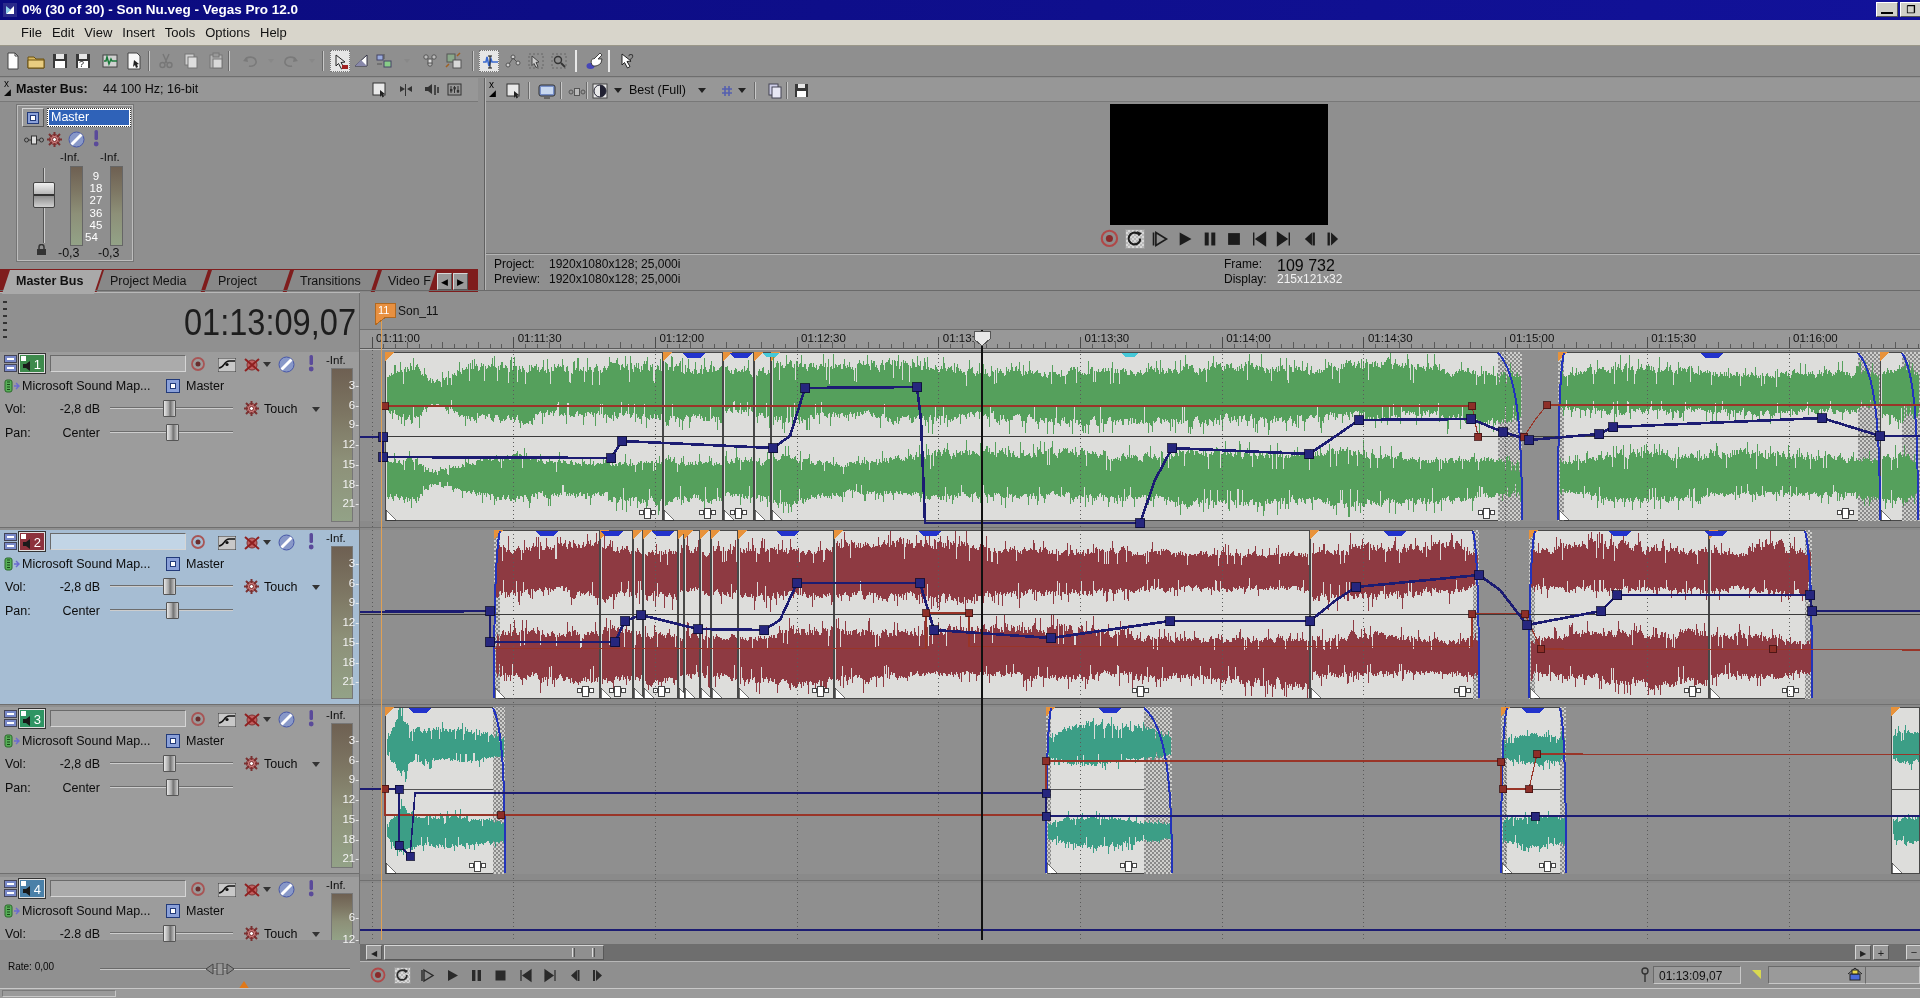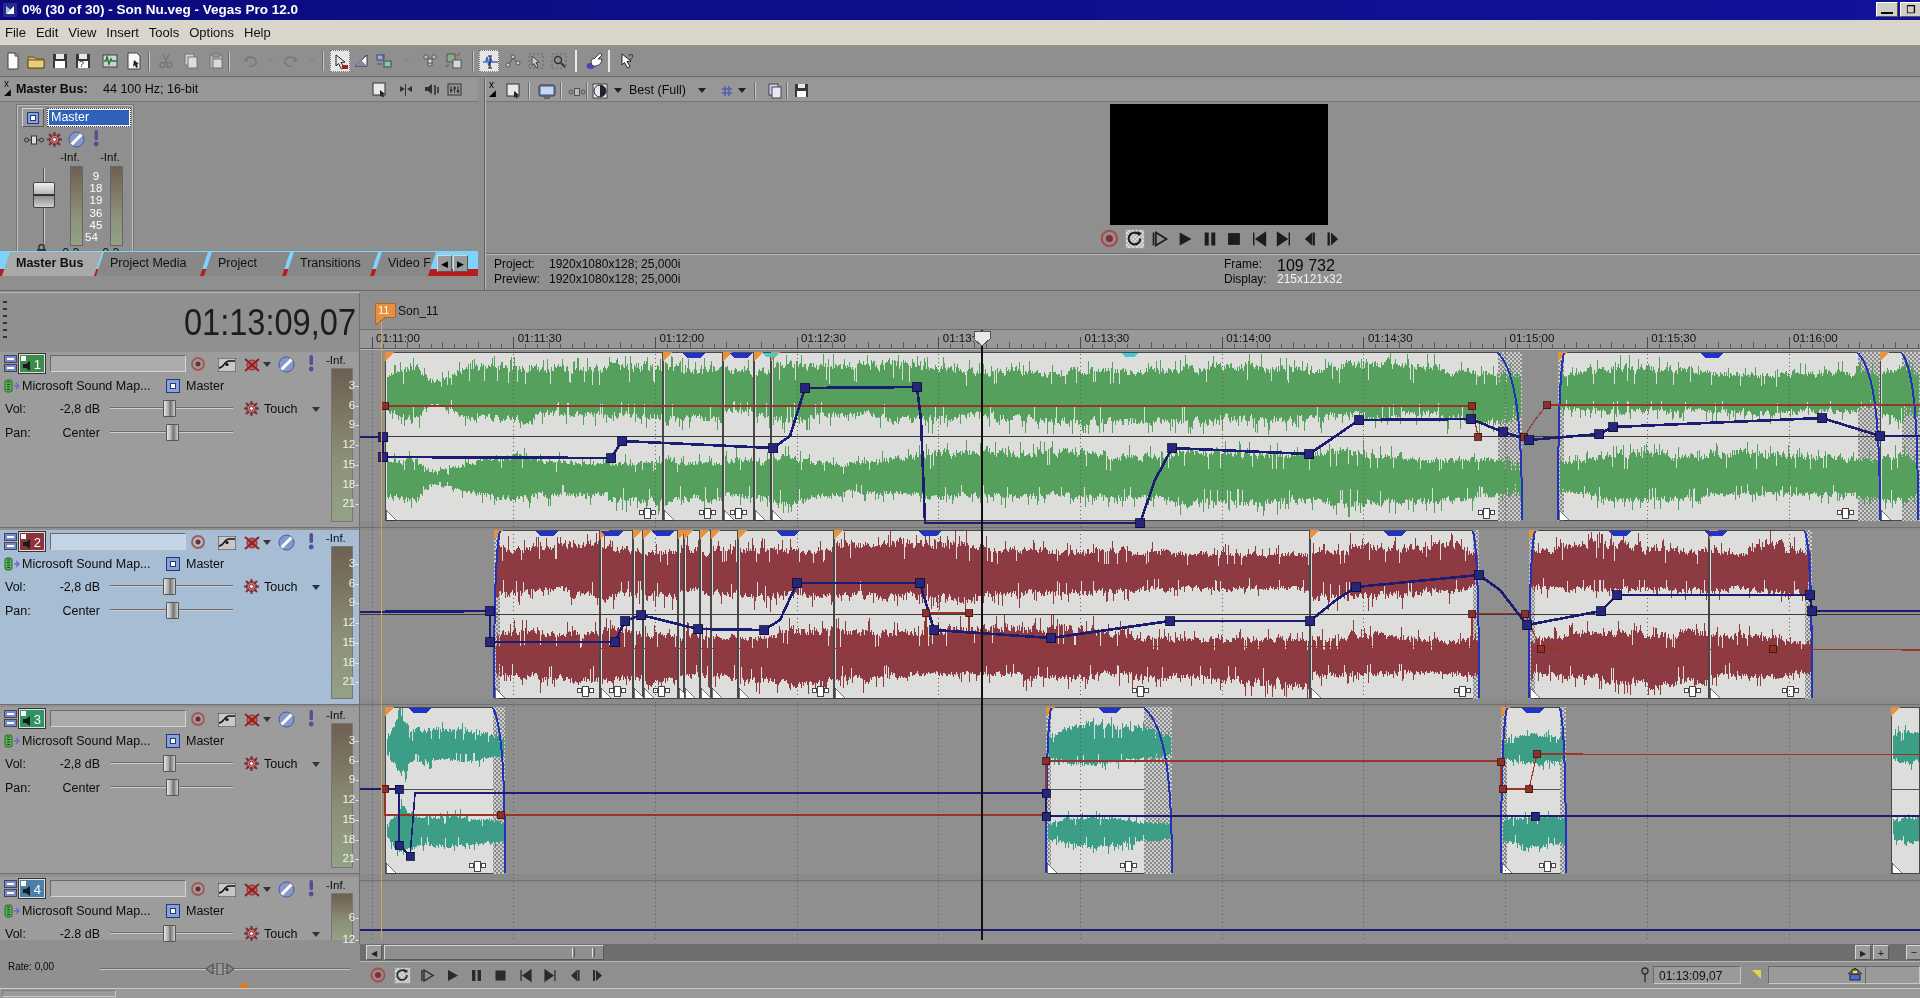--- a/index.html
+++ b/index.html
@@ -1,28 +1,28 @@
 <!DOCTYPE html>
 <html><head><meta charset="utf-8"><style>
 *{margin:0;padding:0;box-sizing:border-box}
 html,body{width:1920px;height:998px;overflow:hidden;font-family:"Liberation Sans",sans-serif;background:#8f8f8f}
 .abs{position:absolute}
 .titlebar{left:0;top:0;width:1920px;height:20px;background:linear-gradient(90deg,#0b0b7e,#12129a);color:#fff;font-weight:bold;font-size:13.5px}
 .menubar{left:0;top:20px;width:1920px;height:26px;background:#d8d5cb;border-bottom:1px solid #9a9789;color:#111;font-size:13px}
-.menubar{padding-left:0}.menubar span{display:inline-block;padding:5px 5px 0 5px}
+.menubar{padding-left:16px}.menubar span{display:inline-block;padding:5px 5px 0 5px}
 .toolbar{left:0;top:46px;width:1920px;height:31px;background:#8f8f8f;border-bottom:1px solid #6e6e6e}
 .winbtn{position:absolute;top:2px;width:22px;height:15px;background:#cfcfc8;border:1px solid #fff;border-right-color:#555;border-bottom-color:#555;color:#000;font-size:10px;text-align:center;line-height:13px}
 .hdrbar{height:24px;background:#979797;border-bottom:1px solid #787878;font-size:12.5px;color:#0a0a0a}
 .sunken{background:#888;border:1px solid #6a6a6a;border-bottom-color:#c8c8c8;border-right-color:#c8c8c8}
 .raised{border:1px solid #d6d6d6;border-bottom-color:#585858;border-right-color:#585858}
 .etched{border:1px solid #757575;box-shadow:inset 0 0 0 1px #bdbdbd}
 .thdr{position:absolute;left:0;width:359px;font-size:12px;color:#0c0c0c}
 .meter{position:absolute;width:22px;background:linear-gradient(#6e6052,#7d7663 30%,#8d9078 60%,#93a287)}
 .mnum{position:absolute;right:3px;width:100%;text-align:right;color:#f2f2f2;font-size:11.5px}
-.tabs{position:absolute;top:251px;left:0;width:478px;height:25px;background:#7dd3fc;border-bottom:7px solid #b91c1c}
+.tabs{position:absolute;top:269px;left:0;width:478px;height:25px;background:#7f1d1d;border-bottom:2px solid #b91c1c}
 .tab{position:absolute;top:1px;height:24px;padding:4px 0 0 14px;font-size:12.5px;color:#111;background:#888;clip-path:polygon(8px 0,100% 0,calc(100% - 8px) 100%,0 100%);white-space:nowrap;overflow:hidden}
 .tab.act{background:#a9a9a9;font-weight:bold;z-index:2}
 .vol-sl{position:absolute;height:2px;border-top:1px solid #6d6d6d;border-bottom:1px solid #cdcdcd}
 .thumb{position:absolute;width:13px;height:17px;background:linear-gradient(90deg,#e8e8e8,#9f9f9f 45%,#6f6f6f 55%,#cfcfcf);border:1px solid #555;border-radius:1px}
 .tcbox{position:absolute;font-size:12px;color:#111}
 </style></head><body>
 <div class="titlebar abs">
     <svg class="abs" style="left:3px;top:3px" width="14" height="14" viewBox="0 0 14 14">
       <rect x="0" y="0" width="14" height="14" fill="#2a2a8a"></rect>
       <path d="M3 11L11 3v8Z" fill="#fff"></path>
@@ -261,21 +261,21 @@
     <div class="abs" style="left:60px;top:73px;font-size:11.5px;color:#111">-Inf.</div>
     <div class="abs" style="left:100px;top:73px;font-size:11.5px;color:#111">-Inf.</div>
     <div class="abs" style="left:43px;top:90px;width:2px;height:75px;background:#555;border-right:1px solid #ccc"></div>
     <div class="abs" style="left:33px;top:104px;width:22px;height:26px;background:linear-gradient(#f0f0f0,#b8b8b8 45%,#888 50%,#d0d0d0);border:1px solid #444;border-radius:2px">
       <div style="margin-top:11px;height:2px;background:#333"></div>
     </div>
     <div class="meter" style="left:70px;top:88px;height:80px;width:13px;border:1px solid #666"></div>
     <div class="meter" style="left:110px;top:88px;height:80px;width:13px;border:1px solid #666"></div>
     <div class="abs" style="left:85px;top:92.0px;width:22px;text-align:center;color:#fff;font-size:11.5px">9</div>
     <div class="abs" style="left:85px;top:104.2px;width:22px;text-align:center;color:#fff;font-size:11.5px">18</div>
-    <div class="abs" style="left:85px;top:116.4px;width:22px;text-align:center;color:#fff;font-size:11.5px">19</div>
+    <div class="abs" style="left:85px;top:116.4px;width:22px;text-align:center;color:#fff;font-size:11.5px">27</div>
     <div class="abs" style="left:85px;top:128.6px;width:22px;text-align:center;color:#fff;font-size:11.5px">36</div>
     <div class="abs" style="left:85px;top:140.8px;width:22px;text-align:center;color:#fff;font-size:11.5px">45</div>
     <div class="abs" style="left:85px;top:153.0px;width:22px;color:#fff;font-size:11.5px">54</div>
     <svg class="abs" style="left:36px;top:166px" width="11" height="12" viewBox="0 0 11 12">
       <rect x="1" y="5" width="9" height="6" fill="#333"></rect>
       <path d="M3 5V3a2.5 2.5 0 0 1 5 0v2" fill="none" stroke="#333" stroke-width="1.5"></path>
     </svg>
     <div class="abs" style="left:58px;top:168px;font-size:12.5px;color:#111">-0,3</div>
     <div class="abs" style="left:98px;top:168px;font-size:12.5px;color:#111">-0,3</div>
   </div>

